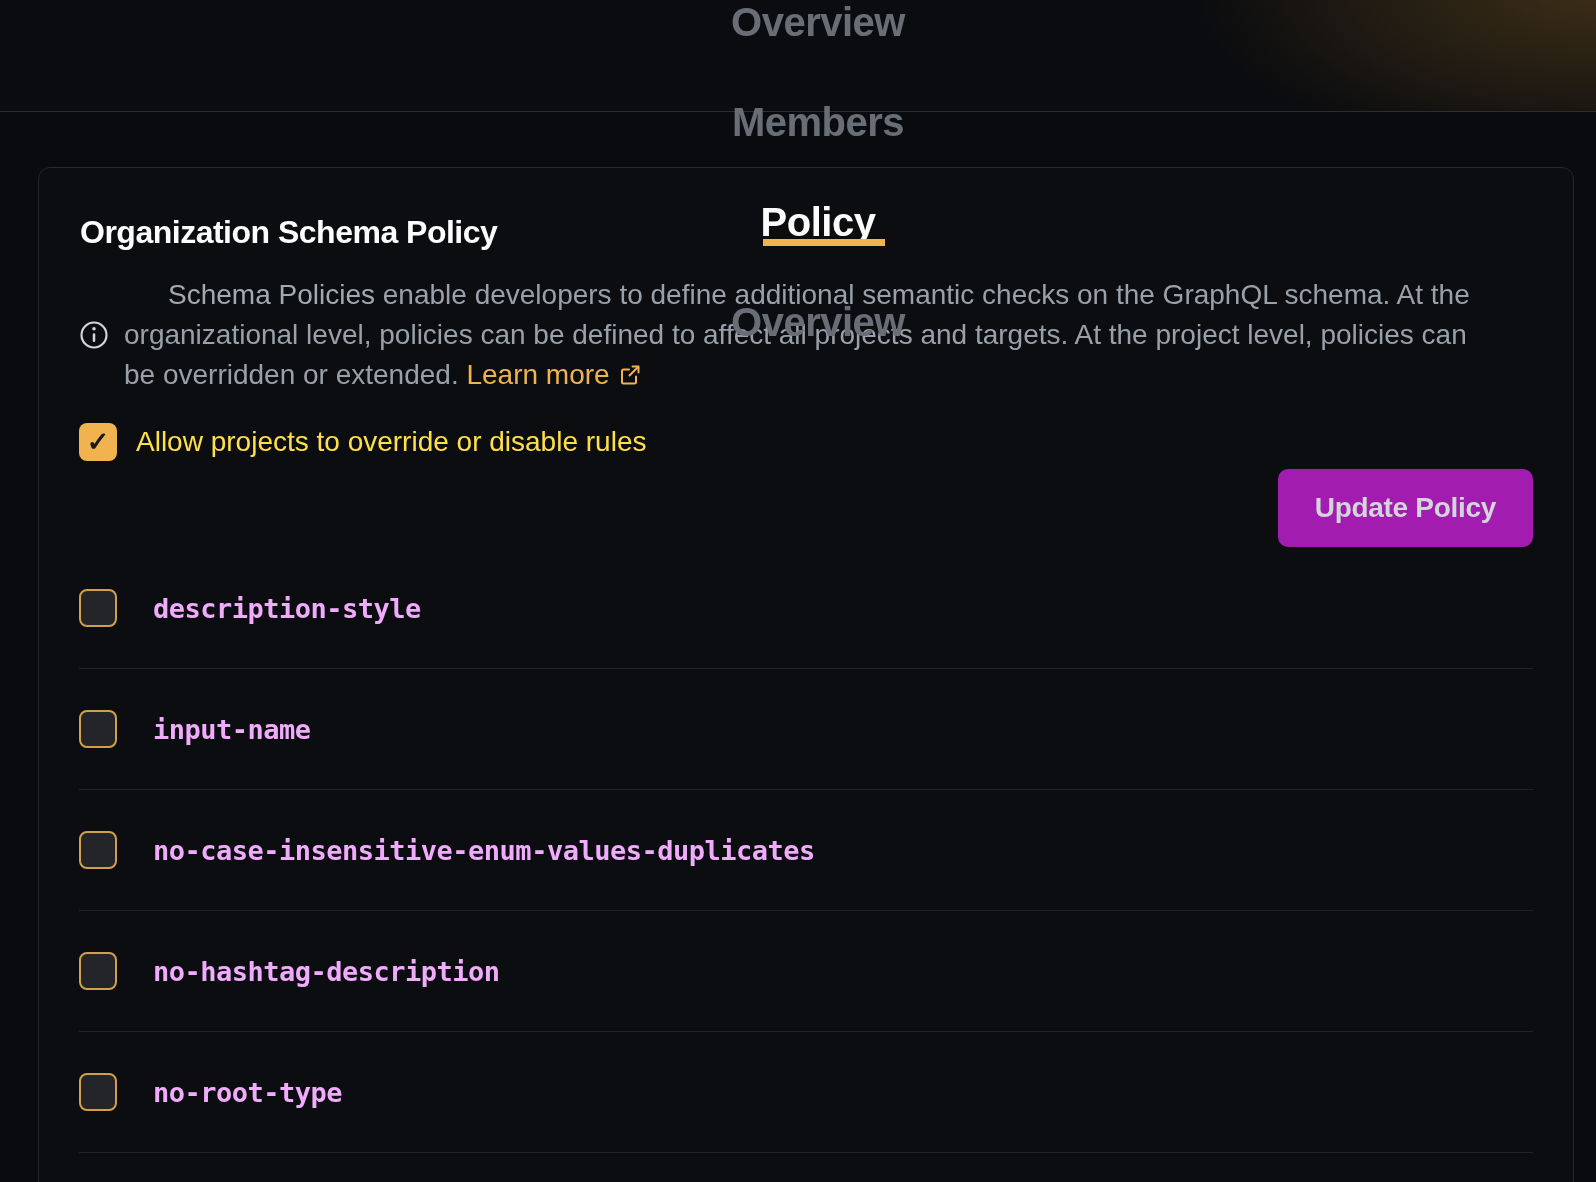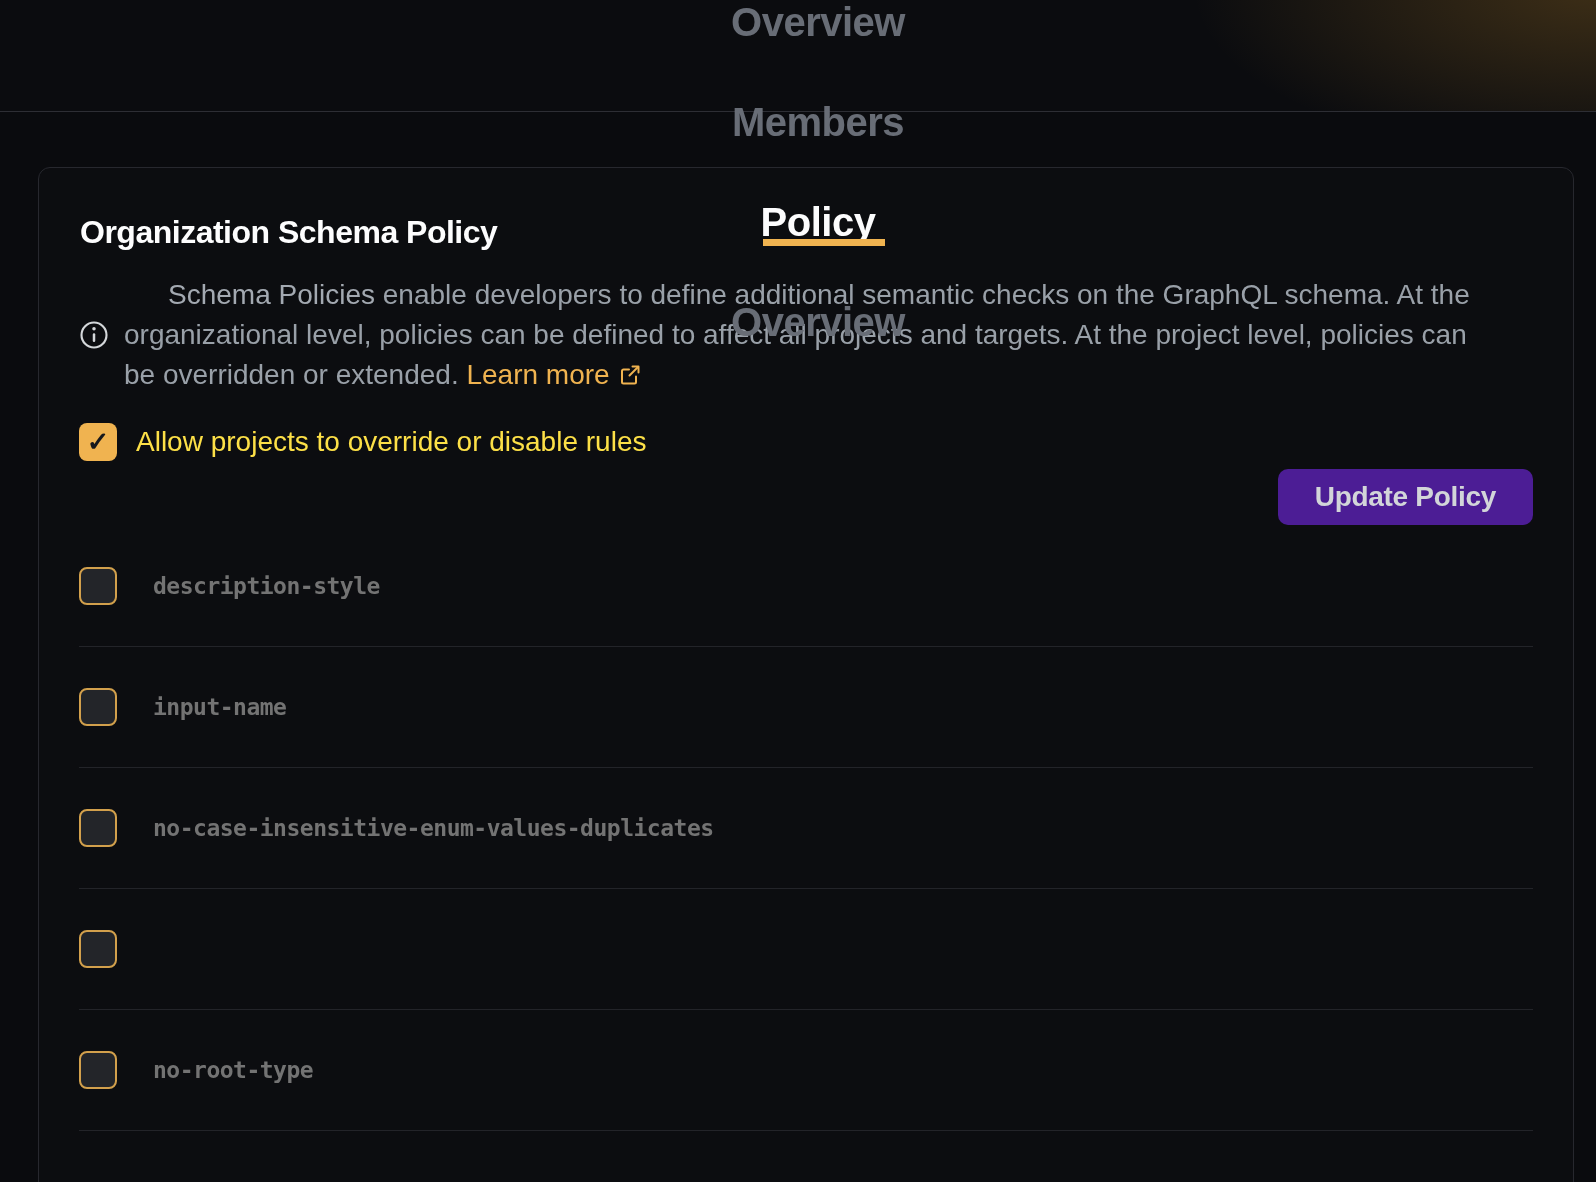--- a/index.html
+++ b/index.html
@@ -105,23 +105,23 @@
   .checkbox.unchecked {
     background: #232529;
     border: 2px solid #d2a04c;
     color: transparent;
   }
   .allow-label { font-size: 28px; color: #fde047; }
 
   
   .button-row { display: flex; justify-content: flex-end; margin-top: 8px; }
   .update-btn {
-    height: 56px;
+    height: 78px;
     padding: 0 37px;
-    background: #4c1d95;
+    background: #a21caf;
     border: none;
     border-radius: 10px;
     color: #d2d5d9;
     font-family: "Liberation Sans", sans-serif;
     font-size: 28px;
     font-weight: 700;
     letter-spacing: -0.3px;
     cursor: pointer;
   }
 
@@ -129,23 +129,23 @@
   .rules { margin-top: 1px; }
   .rule-row {
     height: 121px;
     display: flex;
     align-items: center;
     gap: 36px;
     border-bottom: 1px solid #232429;
   }
   .rule-name {
     font-family: "DejaVu Sans Mono", monospace;
-    font-size: 23px;
-    font-weight: 700;
-    color: #737373;
+    font-size: 27px;
+    font-weight: 700;
+    color: #f0abfc;
     letter-spacing: -0.5px;
   }
 </style>
 </head>
 <body>
 
 <div class="header">
   <div class="tab">
     <span>Overview</span>
 
@@ -203,20 +203,21 @@
       <div class="rule-row">
         <span class="checkbox unchecked"></span>
         <span class="rule-name">input-name</span>
       </div>
       <div class="rule-row">
         <span class="checkbox unchecked"></span>
         <span class="rule-name">no-case-insensitive-enum-values-duplicates</span>
       </div>
       <div class="rule-row">
         <span class="checkbox unchecked"></span>
+        <span class="rule-name">no-hashtag-description</span>
       </div>
       <div class="rule-row">
         <span class="checkbox unchecked"></span>
         <span class="rule-name">no-root-type</span>
       </div>
     </div>
 
   </div>
 </div>
 

